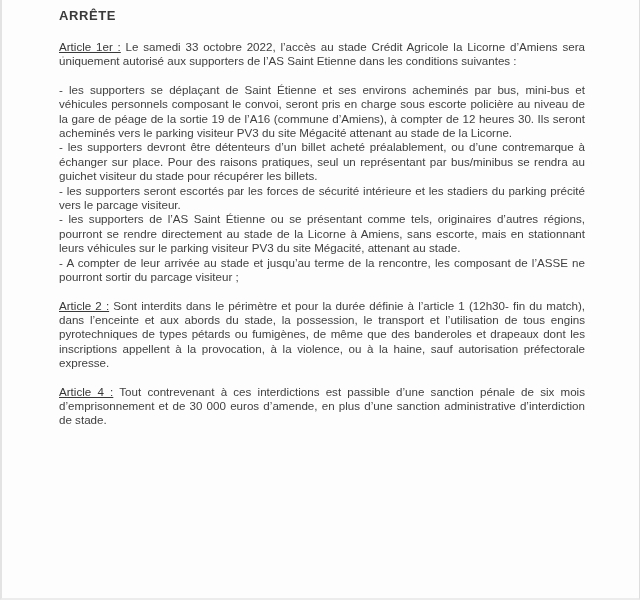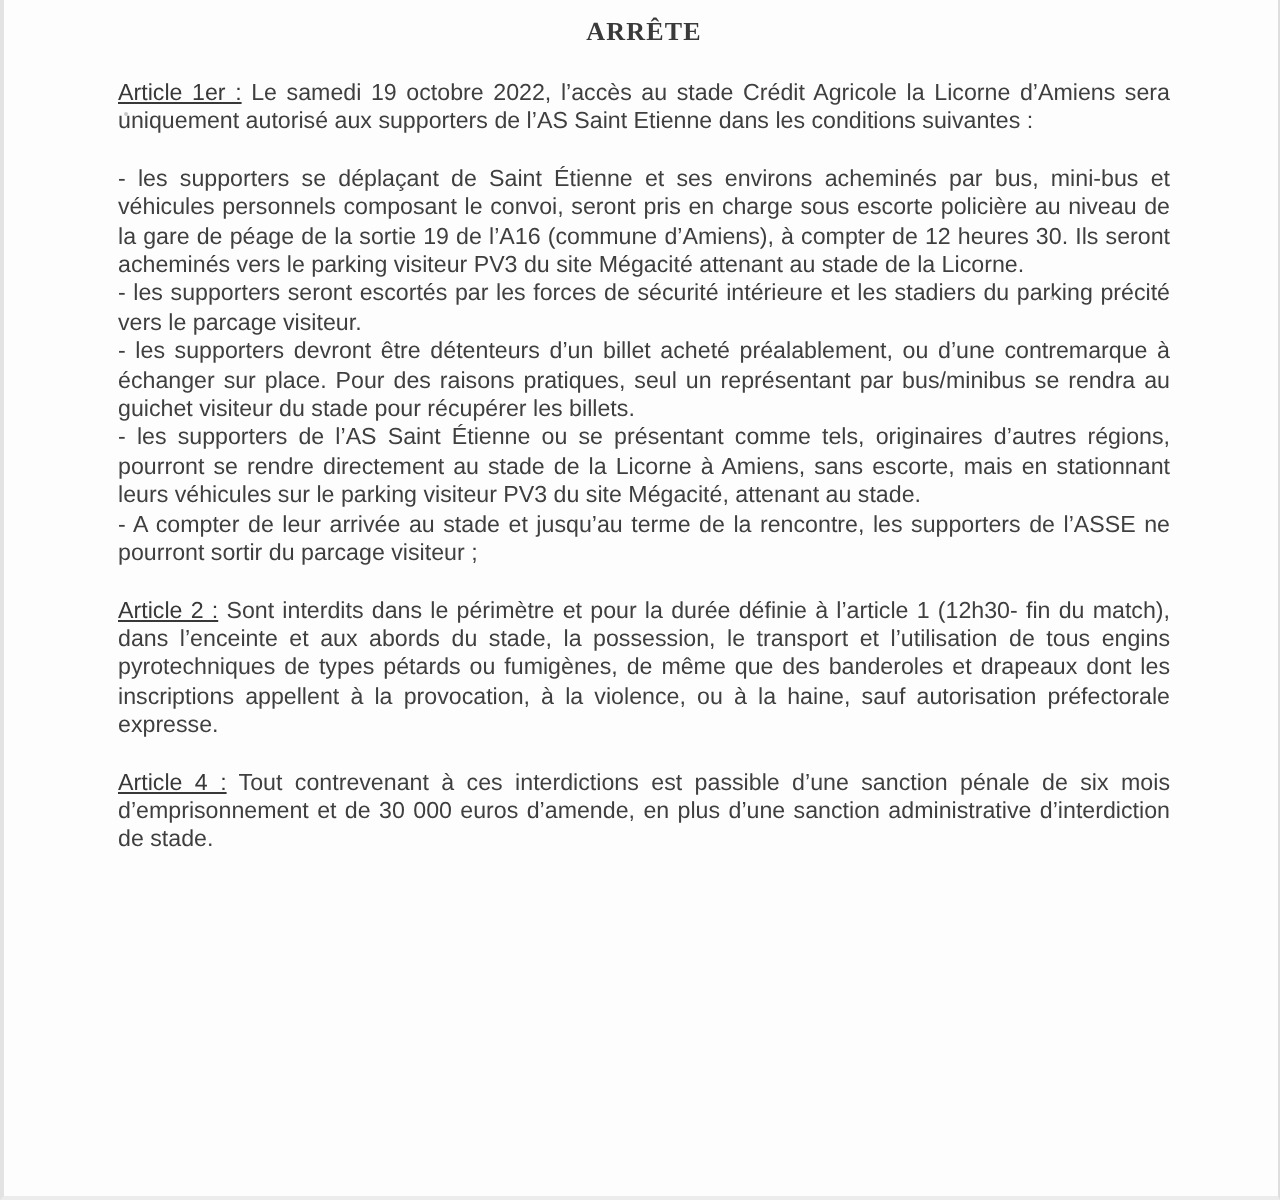--- a/index.html
+++ b/index.html
@@ -19,28 +19,27 @@
     width: 640px;
     height: 600px;
     padding: 8px 54px 10px 57px;
     border-left: 2px solid #e3e3e3;
     border-right: 1px solid #dedede;
     border-bottom: 2px solid #ececec;
     background: #fdfdfd;
     position: relative;
   }
   .doc-title {
-    text-align: center;
+    text-align: left;
     font-size: 13px;
     font-weight: bold;
     letter-spacing: 0.6px;
     color: #3a3a3a;
     margin: 0 0 16px 0;
     line-height: 16px;
-    font-family: Liberation Serif, serif;
   }
   p.para {
     margin: 0;
     font-size: 11.6px;
     line-height: 14.4px;
     text-align: justify;
     color: #3f3f3f;
   }
   p.para.spaced {
     margin-top: 14px;
@@ -64,41 +63,41 @@
   .speck.s2 { left: 60px;  top: 56px;  }
 </style>
 </head>
 <body>
 
 <div class="page">
 
   <h1 class="doc-title">ARRÊTE</h1>
 
   <p class="para">
-    <span class="article-label">Article 1er :</span><span> Le samedi 19 octobre 2022, l’accès au stade Crédit Agricole la Licorne d’Amiens sera uniquement autorisé aux supporters de l’AS Saint Etienne dans les conditions suivantes :</span>
+    <span class="article-label">Article 1er :</span><span> Le samedi 33 octobre 2022, l’accès au stade Crédit Agricole la Licorne d’Amiens sera uniquement autorisé aux supporters de l’AS Saint Etienne dans les conditions suivantes :</span>
   </p>
 
   <p class="para spaced">
     <span>- les supporters se déplaçant de Saint Étienne et ses environs acheminés par bus, mini-bus et véhicules personnels composant le convoi, seront pris en charge sous escorte policière au niveau de la gare de péage de la sortie 19 de l’A16 (commune d’Amiens), à compter de 12 heures 30. Ils seront acheminés vers le parking visiteur PV3 du site Mégacité attenant au stade de la Licorne.</span>
   </p>
 
   <p class="para">
-    <span>- les supporters seront escortés par les forces de sécurité intérieure et les stadiers du parking précité vers le parcage visiteur.</span>
+    <span>- les supporters devront être détenteurs d’un billet acheté préalablement, ou d’une contremarque à échanger sur place. Pour des raisons pratiques, seul un représentant par bus/minibus se rendra au guichet visiteur du stade pour récupérer les billets.</span>
   </p>
 
   <p class="para">
-    <span>- les supporters devront être détenteurs d’un billet acheté préalablement, ou d’une contremarque à échanger sur place. Pour des raisons pratiques, seul un représentant par bus/minibus se rendra au guichet visiteur du stade pour récupérer les billets.</span>
+    <span>- les supporters seront escortés par les forces de sécurité intérieure et les stadiers du parking précité vers le parcage visiteur.</span>
   </p>
 
   <p class="para">
     <span>- les supporters de l’AS Saint Étienne ou se présentant comme tels, originaires d’autres régions, pourront se rendre directement au stade de la Licorne à Amiens, sans escorte, mais en stationnant leurs véhicules sur le parking visiteur PV3 du site Mégacité, attenant au stade.</span>
   </p>
 
   <p class="para">
-    <span>- A compter de leur arrivée au stade et jusqu’au terme de la rencontre, les supporters de l’ASSE ne pourront sortir du parcage visiteur ;</span>
+    <span>- A compter de leur arrivée au stade et jusqu’au terme de la rencontre, les composant de l’ASSE ne pourront sortir du parcage visiteur ;</span>
   </p>
 
 
   <p class="para spaced">
     <span class="article-label">Article 2 :</span><span> Sont interdits dans le périmètre et pour la durée définie à l’article 1 </span><span class="italic">(12h30- fin du match),</span><span> dans l’enceinte et aux abords du stade, la possession, le transport et l’utilisation de tous engins pyrotechniques de types pétards ou fumigènes, de même que des banderoles et drapeaux dont les inscriptions appellent à la provocation, à la violence, ou à la haine, sauf autorisation préfectorale expresse.</span>
   </p>
 
 
   <p class="para spaced">
     <span class="article-label">Article 4 :</span><span> Tout contrevenant à ces interdictions est passible d’une sanction pénale de six mois d’emprisonnement et de 30 000 euros d’amende, en plus d’une sanction administrative d’interdiction de stade.</span>

